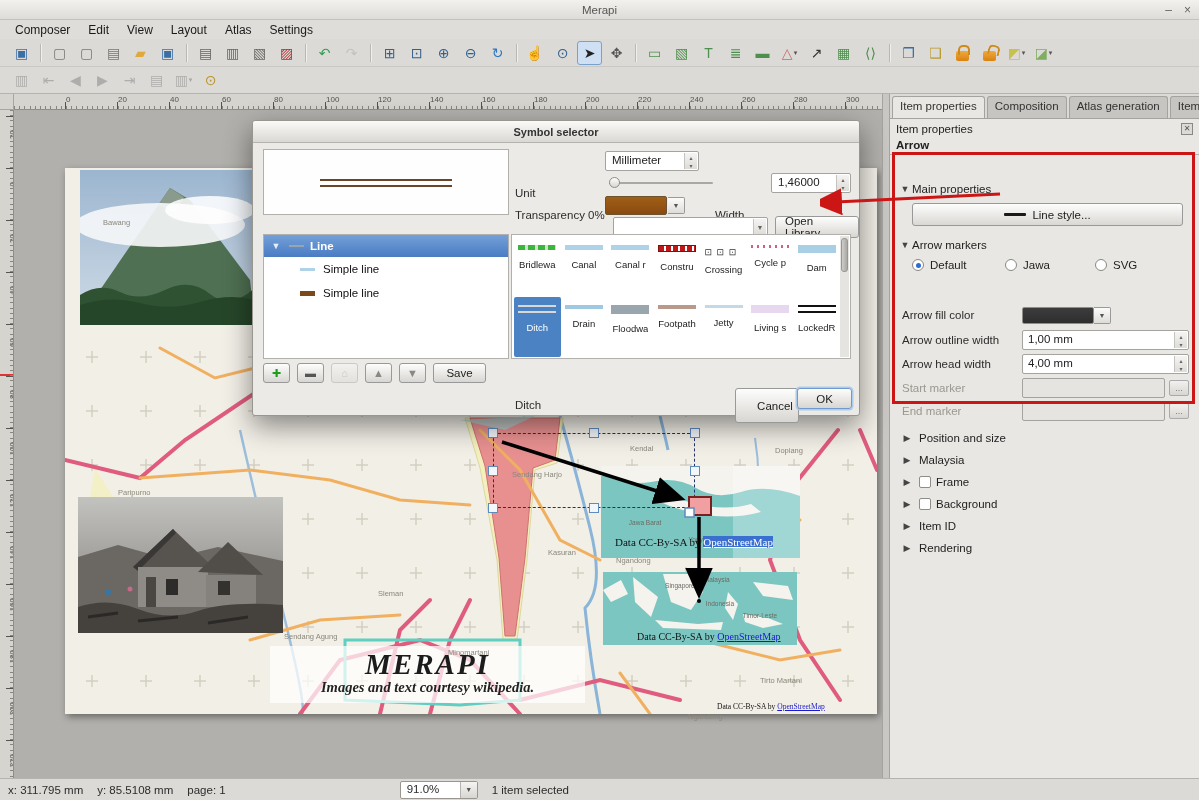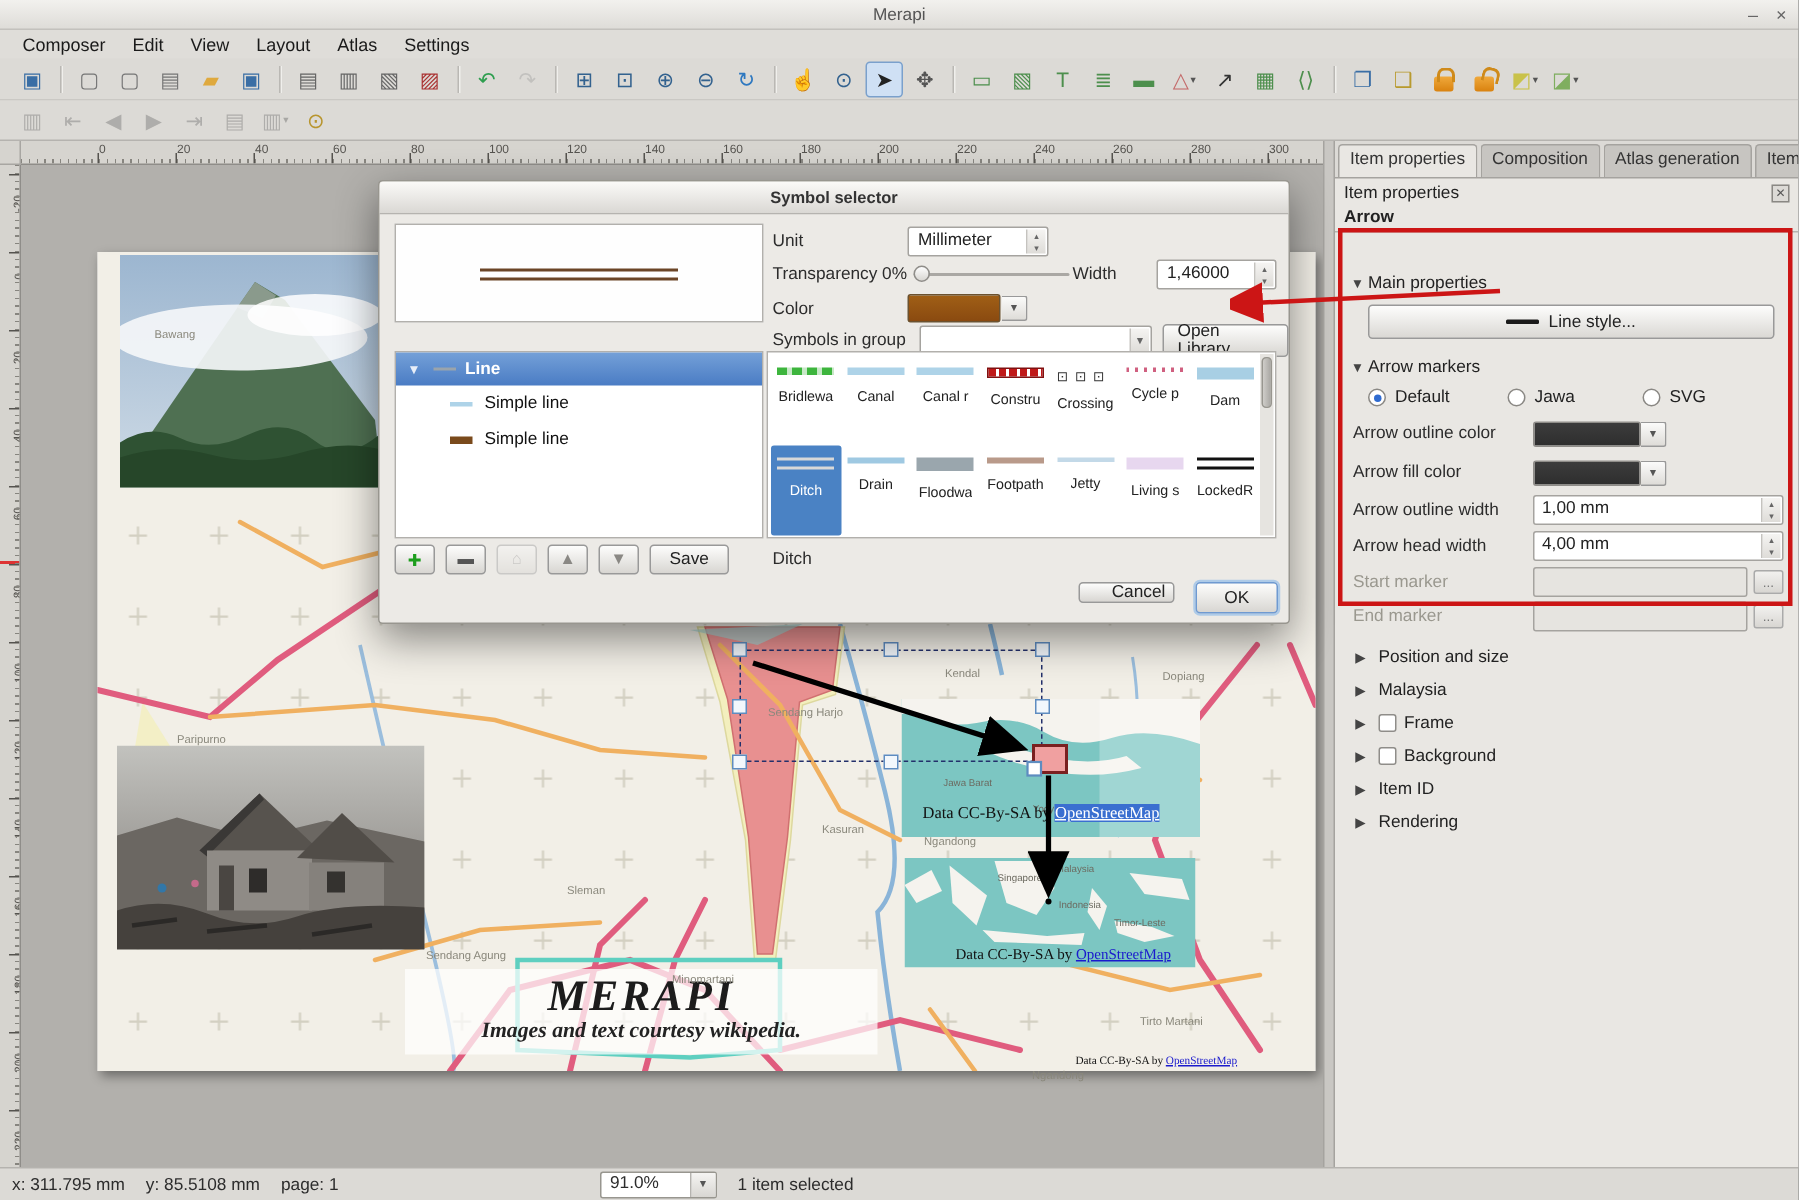--- a/index.html
+++ b/index.html
@@ -128,21 +128,21 @@
   .dialog { position:absolute; left:252px; top:120px; width:608px; height:296px; z-index:50;
     background:#eceae6; border:1px solid #98968f; border-radius:3px; box-shadow:0 10px 28px rgba(0,0,0,.45);
     font-size:11.5px; }
   .dialog-title { height:22px; background:linear-gradient(#fbfaf8,#dad8d4); border-bottom:1px solid #b5b3af;
     border-radius:3px 3px 0 0; display:flex; align-items:center; justify-content:center;
     font-weight:bold; font-size:11px; color:#333; }
   .preview-box { position:absolute; left:10px; top:28px; width:246px; height:66px; background:#fefefe;
     border:1px solid #b2b0ac; }
   .preview-lines { position:absolute; left:23%; right:23%; top:29px; }
   .pline { height:2px; background:#6b4527; margin-bottom:4px; }
-  .dlg-label { position:absolute; font-size:11.5px; color:#2c2c2c; }
+  .dlg-label { position:absolute; font-size:11.5px; color:#2c2c2c;margin-top:32px; }
   .combo { position:absolute; height:20px; background:#fff; border:1px solid #a5a39f; border-radius:2px; padding:2px 16px 0 6px; font-size:11.5px; }
   .combo .spin-arrows { font-size:6px; }
   .slider { position:absolute; width:104px; height:20px; }
   .slider::before { content:""; position:absolute; left:0; right:0; top:9px; height:2px; background:#aaa8a4; border-radius:1px; }
   .slider-knob { position:absolute; left:0; top:4px; width:11px; height:11px; border-radius:50%;
     background:linear-gradient(#fdfdfd,#d8d6d2); border:1px solid #8f8d89; }
   .color-swatch { position:absolute; width:62px; height:19px; border:1px solid #6b5230; border-radius:2px;
     background:linear-gradient(#9a5a14,#7a4207); }
   .ol-btn { position:absolute; height:22px; background:linear-gradient(#fdfdfc,#d8d6d2); border:1px solid #999;
     border-radius:3px; display:flex; align-items:center; justify-content:center; padding:0 9px; }
@@ -177,21 +177,21 @@
   .sw-footpath { height:4px; background:#b99a8a; }
   .sw-jetty { height:3px; background:#c3d9e8; }
   .sw-living { height:8px; background:#e7d7ef; }
   .sw-locked { height:8px; border-top:2.5px solid #111; border-bottom:2.5px solid #111; }
 
   .mini-btn { position:absolute; top:242px; width:27px; height:20px; background:linear-gradient(#fdfdfc,#d8d6d2);
     border:1px solid #999; border-radius:3px; display:flex; align-items:center; justify-content:center; font-size:11px; }
   .mini-btn.dis { opacity:.4; }
   .btn { background:linear-gradient(#fdfdfc,#d8d6d2); border:1px solid #999; border-radius:3px;
     display:flex; align-items:center; justify-content:center; font-size:11.5px; }
-  .dlg-cancel { position:absolute; left:466px; top:267px; width:64px; height:14px;padding-left:16px; }
+  .dlg-cancel { position:absolute; left:482px; top:267px; width:64px; height:35px;padding-left:16px; }
   .dlg-ok { position:absolute; left:544px; top:267px; width:55px; height:21px; border:1px solid #6f9ad1; box-shadow:0 0 0 1.5px #aecbe8; }
 
   
   .statusbar { position:absolute; left:0; bottom:0; width:100%; height:22px; background:#dcdad6;
     border-top:1px solid #b5b3af; display:flex; align-items:center; font-size:11.5px; color:#2c2c2c; padding-left:8px; gap:14px; }
   .zoom-combo { position:relative; width:78px; height:18px; background:#fff; border:1px solid #98968f; border-radius:2px;
     padding:1px 20px 0 6px; margin-left:160px; }
   .zoom-combo .dd { position:absolute; right:0; top:0; bottom:0; width:17px; background:linear-gradient(#f5f4f2,#d8d6d2);
     border-left:1px solid #b5b3af; font-size:7px; color:#555; display:flex; align-items:center; justify-content:center; }
 </style>
@@ -650,25 +650,20 @@
             <label class="radio" style="width: 90px;">
               <span class="rb"></span>
               <span>Jawa</span>
             </label>
             <label class="radio" style="width: 70px;">
               <span class="rb"></span>
               <span>SVG</span>
             </label>
           </div>
 
-        <div class="field-row" style="top:160px">
-          <span class="field-label">Arrow outline color</span>
-          <span class="dark-swatch" style="background: linear-gradient(rgb(60, 60, 60), rgb(46, 46, 46));"></span>
-          <span class="mini-combo">▼</span>
-        </div>
         <div class="field-row" style="top:186px">
           <span class="field-label">Arrow fill color</span>
           <span class="dark-swatch" style="background: linear-gradient(rgb(60, 60, 60), rgb(46, 46, 46));"></span>
           <span class="mini-combo">▼</span>
         </div>
         <div class="field-row" style="top:211px">
           <span class="field-label">Arrow outline width</span>
           <span class="spinbox">
             <span>1,00 mm</span>
             <span class="spin-arrows">

